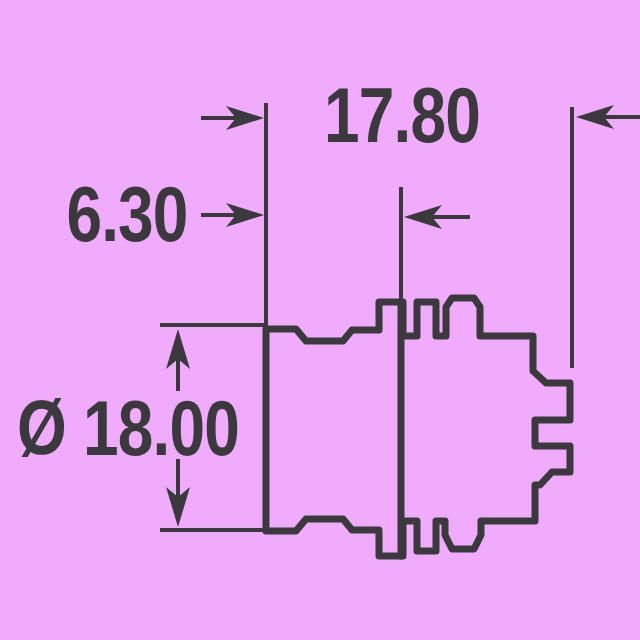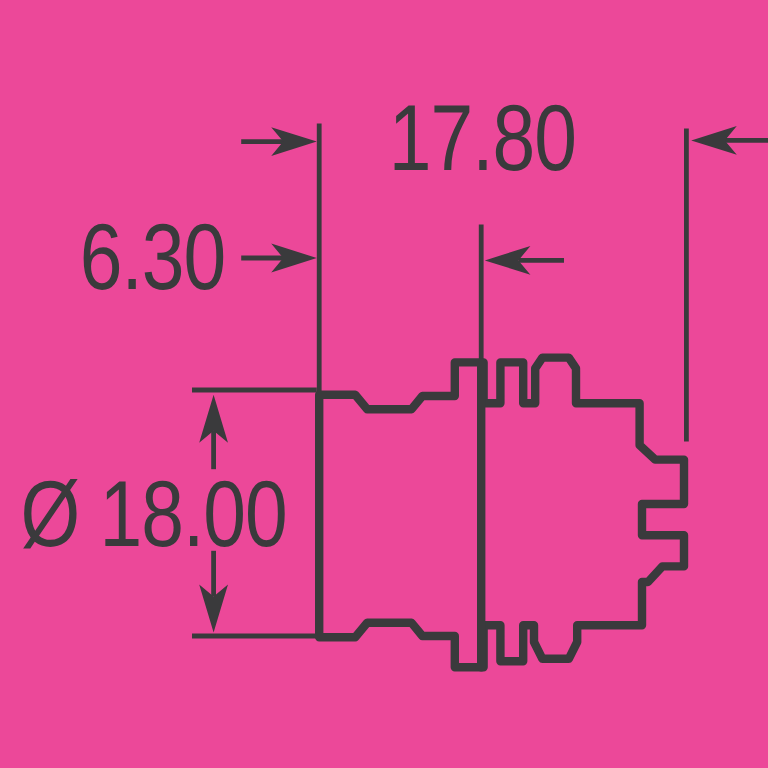--- a/index.html
+++ b/index.html
@@ -1,21 +1,22 @@
 <!DOCTYPE html>
 <html><head>
 <meta charset="utf-8">
 <style>
   html,body{margin:0;padding:0;}
   #canvas{
     position:relative;
     width:640px;height:640px;
-    background:#ec4899;
+    background:#f0abfc;
     overflow:hidden;
     font-family:"Liberation Sans", sans-serif;
+    font-weight:bold;
   }
   #drawing-svg{position:absolute;left:0;top:0;}
   .dim-label{
     position:absolute;
     color:#3a3a3c;
     font-size:78px;
     line-height:1;
     white-space:nowrap;
     transform:translate(-50%,-50%) scaleX(0.82);
     letter-spacing:-1px;

